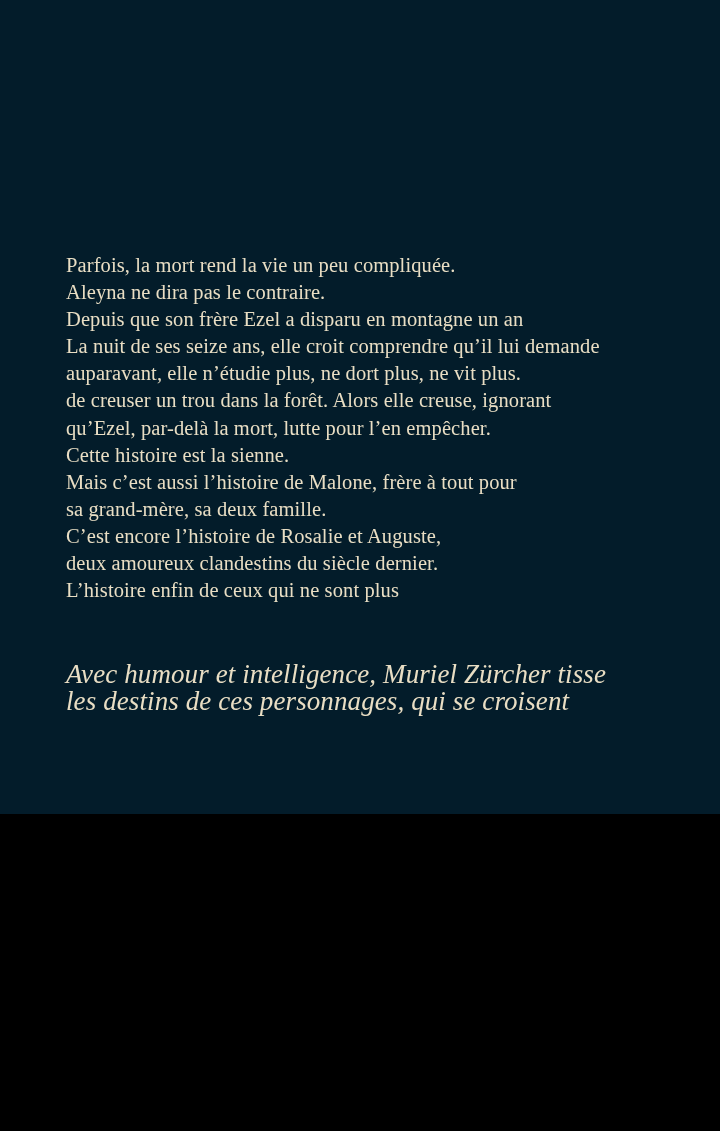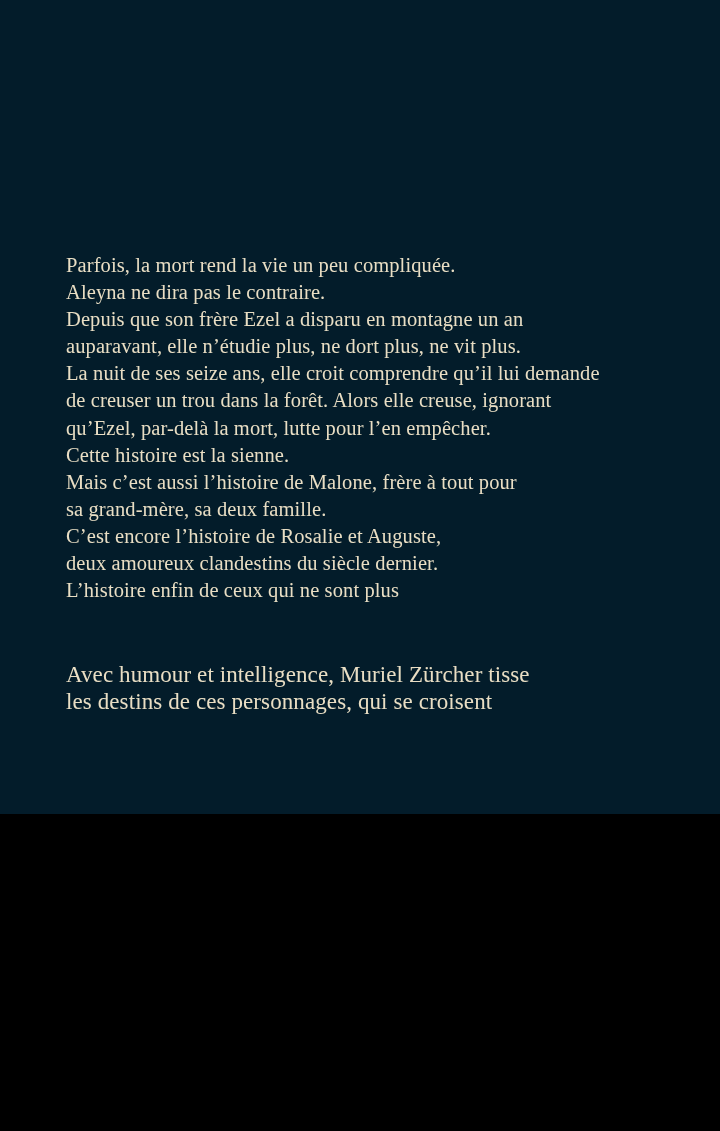--- a/index.html
+++ b/index.html
@@ -27,22 +27,23 @@
     font-size: 20.5px;
     line-height: 27.1px;
     color: var(--cream);
     letter-spacing: 0.1px;
   }
   .review {
     position: absolute;
     left: 66px;
     top: 661px;
     width: 590px;
-    font-size: 23px;
+    font-size: 27px;
     line-height: 27.1px;
+    font-style: italic;
     color: var(--cream);
     letter-spacing: 0.1px;
   }
   .price {
     position: absolute;
     left: 66px;
     top: 926px;
     font-family: "Liberation Sans", sans-serif;
     font-size: 11px;
     line-height: 18px;
@@ -98,23 +99,23 @@
 <div class="page">
 
   <div class="synopsis">
 
       <div class="line">Parfois, la mort rend la vie un peu compliquée.</div>
 
       <div class="line">Aleyna ne dira pas le contraire.</div>
 
       <div class="line">Depuis que son frère Ezel a disparu en montagne un an</div>
 
+      <div class="line">La nuit de ses seize ans, elle croit comprendre qu’il lui demande</div>
+
       <div class="line">auparavant, elle n’étudie plus, ne dort plus, ne vit plus.</div>
-
-      <div class="line">La nuit de ses seize ans, elle croit comprendre qu’il lui demande</div>
 
       <div class="line">de creuser un trou dans la forêt. Alors elle creuse, ignorant</div>
 
       <div class="line">qu’Ezel, par-delà la mort, lutte pour l’en empêcher.</div>
 
       <div class="line">Cette histoire est la sienne.</div>
 
       <div class="line">Mais c’est aussi l’histoire de Malone, frère à tout pour</div>
 
       <div class="line">sa grand-mère, sa deux famille.</div>

